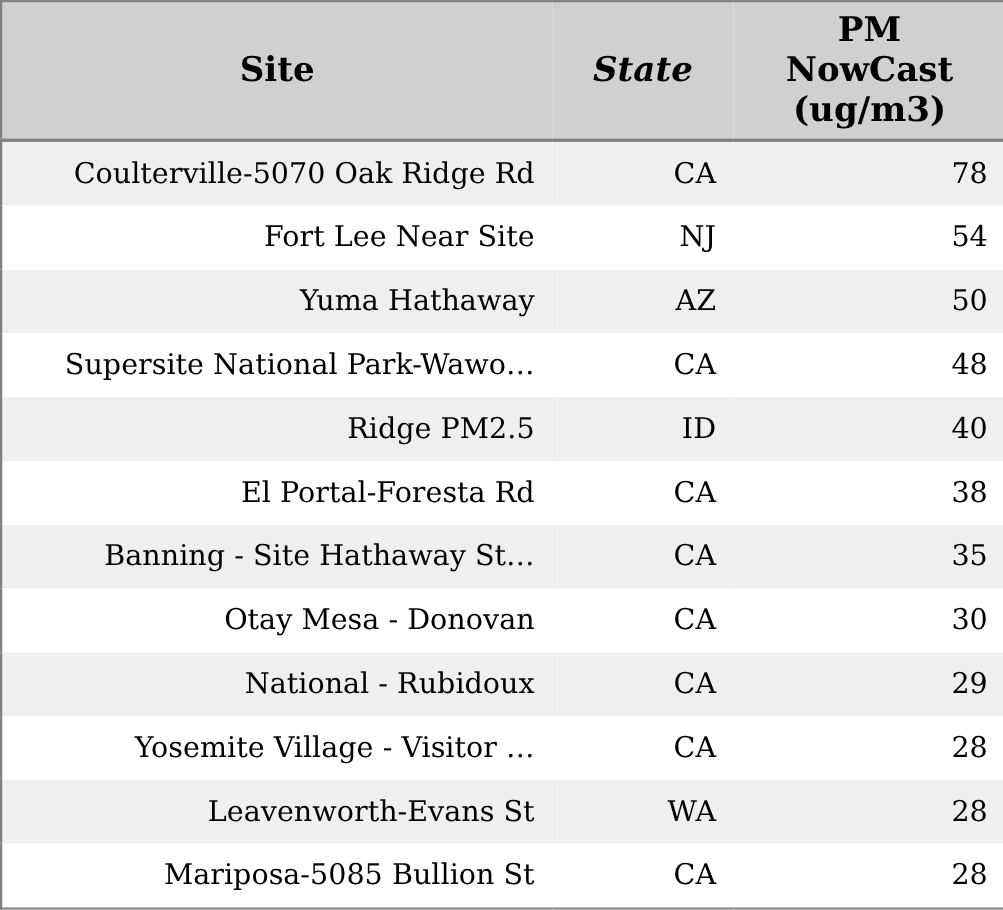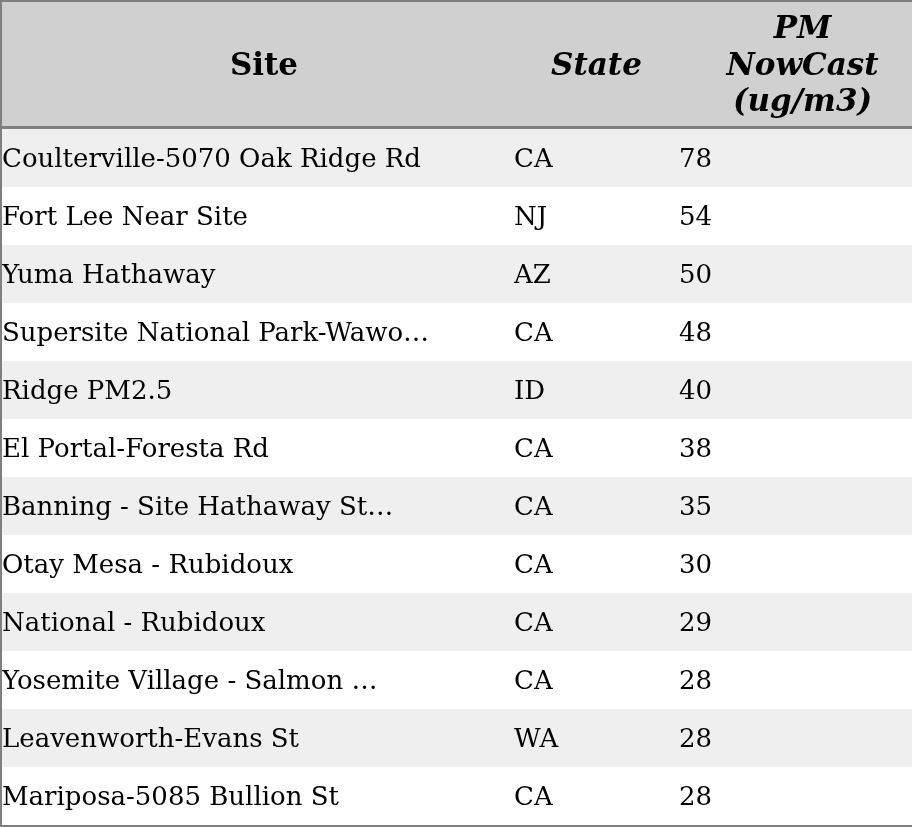--- a/index.html
+++ b/index.html
@@ -26,35 +26,34 @@
     background: #d0d0d0;
     font-size: 31px;
     font-weight: bold;
     text-align: center;
     vertical-align: middle;
     height: 124px;
     line-height: 1.18;
     border-bottom: 3px solid #7f7f7f;
     padding: 0;
   }
-  th.col-site  { width: 500px; padding-left: 12px; }
+  th.col-site  { width: 500px; }
   th.col-state { width: 165px; font-style: italic; }
   th.col-pm    { width: 247px; }
   th .wrap-narrow {
     display: inline-block;
     width: 190px;
     text-align: center;
-    font-style: italic;
   }
   tbody td {
     font-size: 26px;
-    text-align: left;
+    text-align: right;
     vertical-align: middle;
     height: 58px;
-    padding: 0 0;
+    padding: 0 16px;
     white-space: nowrap;
     overflow: hidden;
   }
   tbody tr:nth-child(odd)  { background: #efefef; }
   tbody tr:nth-child(even) { background: #ffffff; }
 </style>
 </head>
 <body>
 
 <div class="app">
@@ -102,31 +101,31 @@
           <td>El Portal-Foresta Rd</td>
           <td>CA</td>
           <td>38</td>
         </tr>
         <tr>
           <td>Banning - Site Hathaway St…</td>
           <td>CA</td>
           <td>35</td>
         </tr>
         <tr>
-          <td>Otay Mesa - Rubidoux</td>
+          <td>Otay Mesa - Donovan</td>
           <td>CA</td>
           <td>30</td>
         </tr>
         <tr>
           <td>National - Rubidoux</td>
           <td>CA</td>
           <td>29</td>
         </tr>
         <tr>
-          <td>Yosemite Village - Salmon …</td>
+          <td>Yosemite Village - Visitor …</td>
           <td>CA</td>
           <td>28</td>
         </tr>
         <tr>
           <td>Leavenworth-Evans St</td>
           <td>WA</td>
           <td>28</td>
         </tr>
         <tr>
           <td>Mariposa-5085 Bullion St</td>

